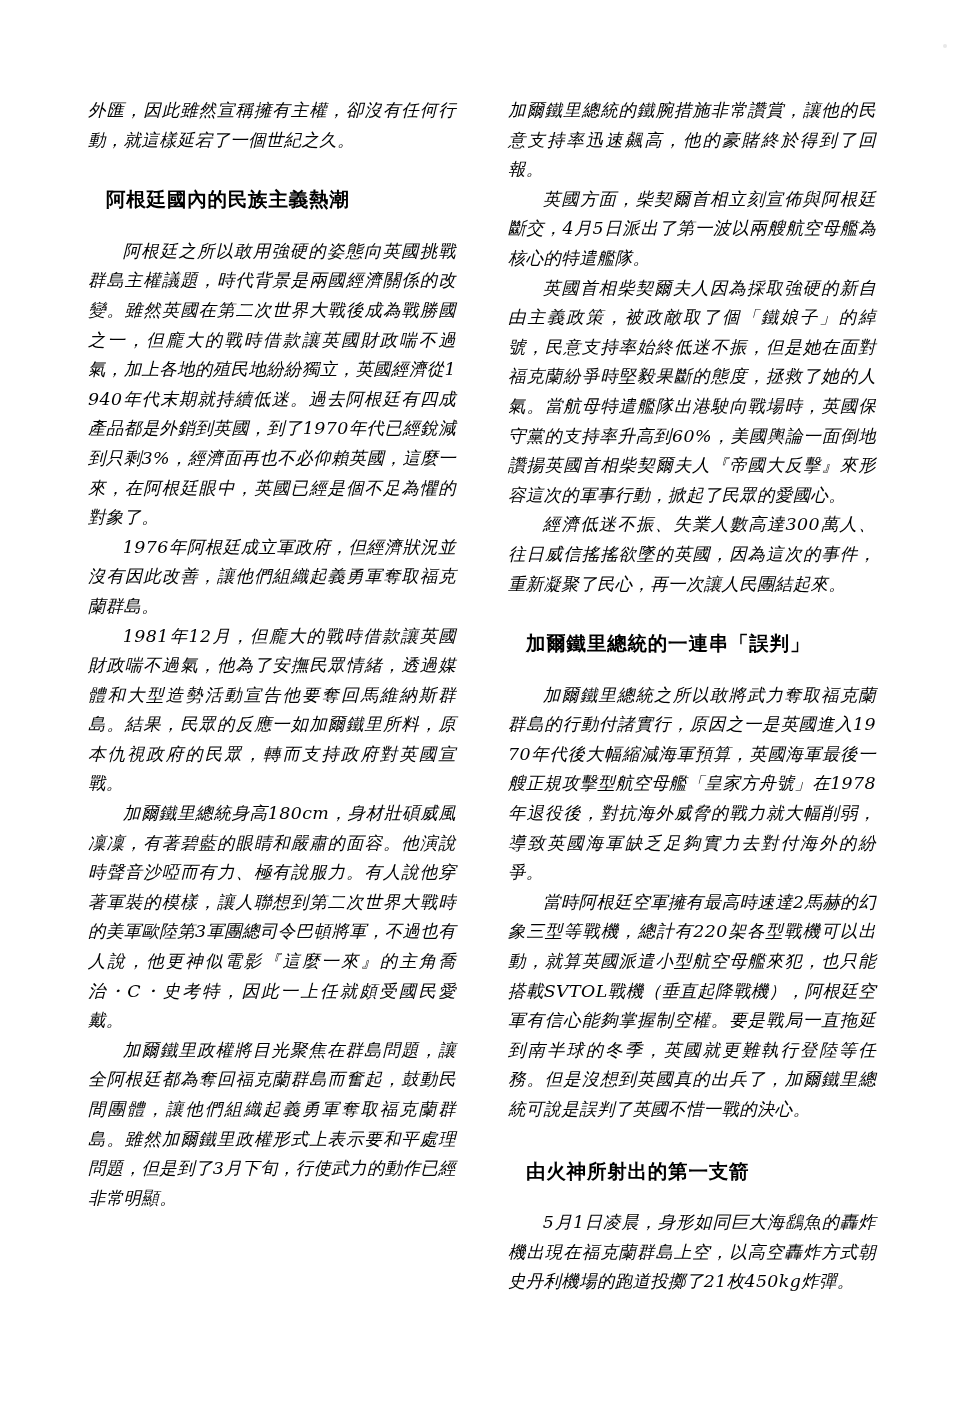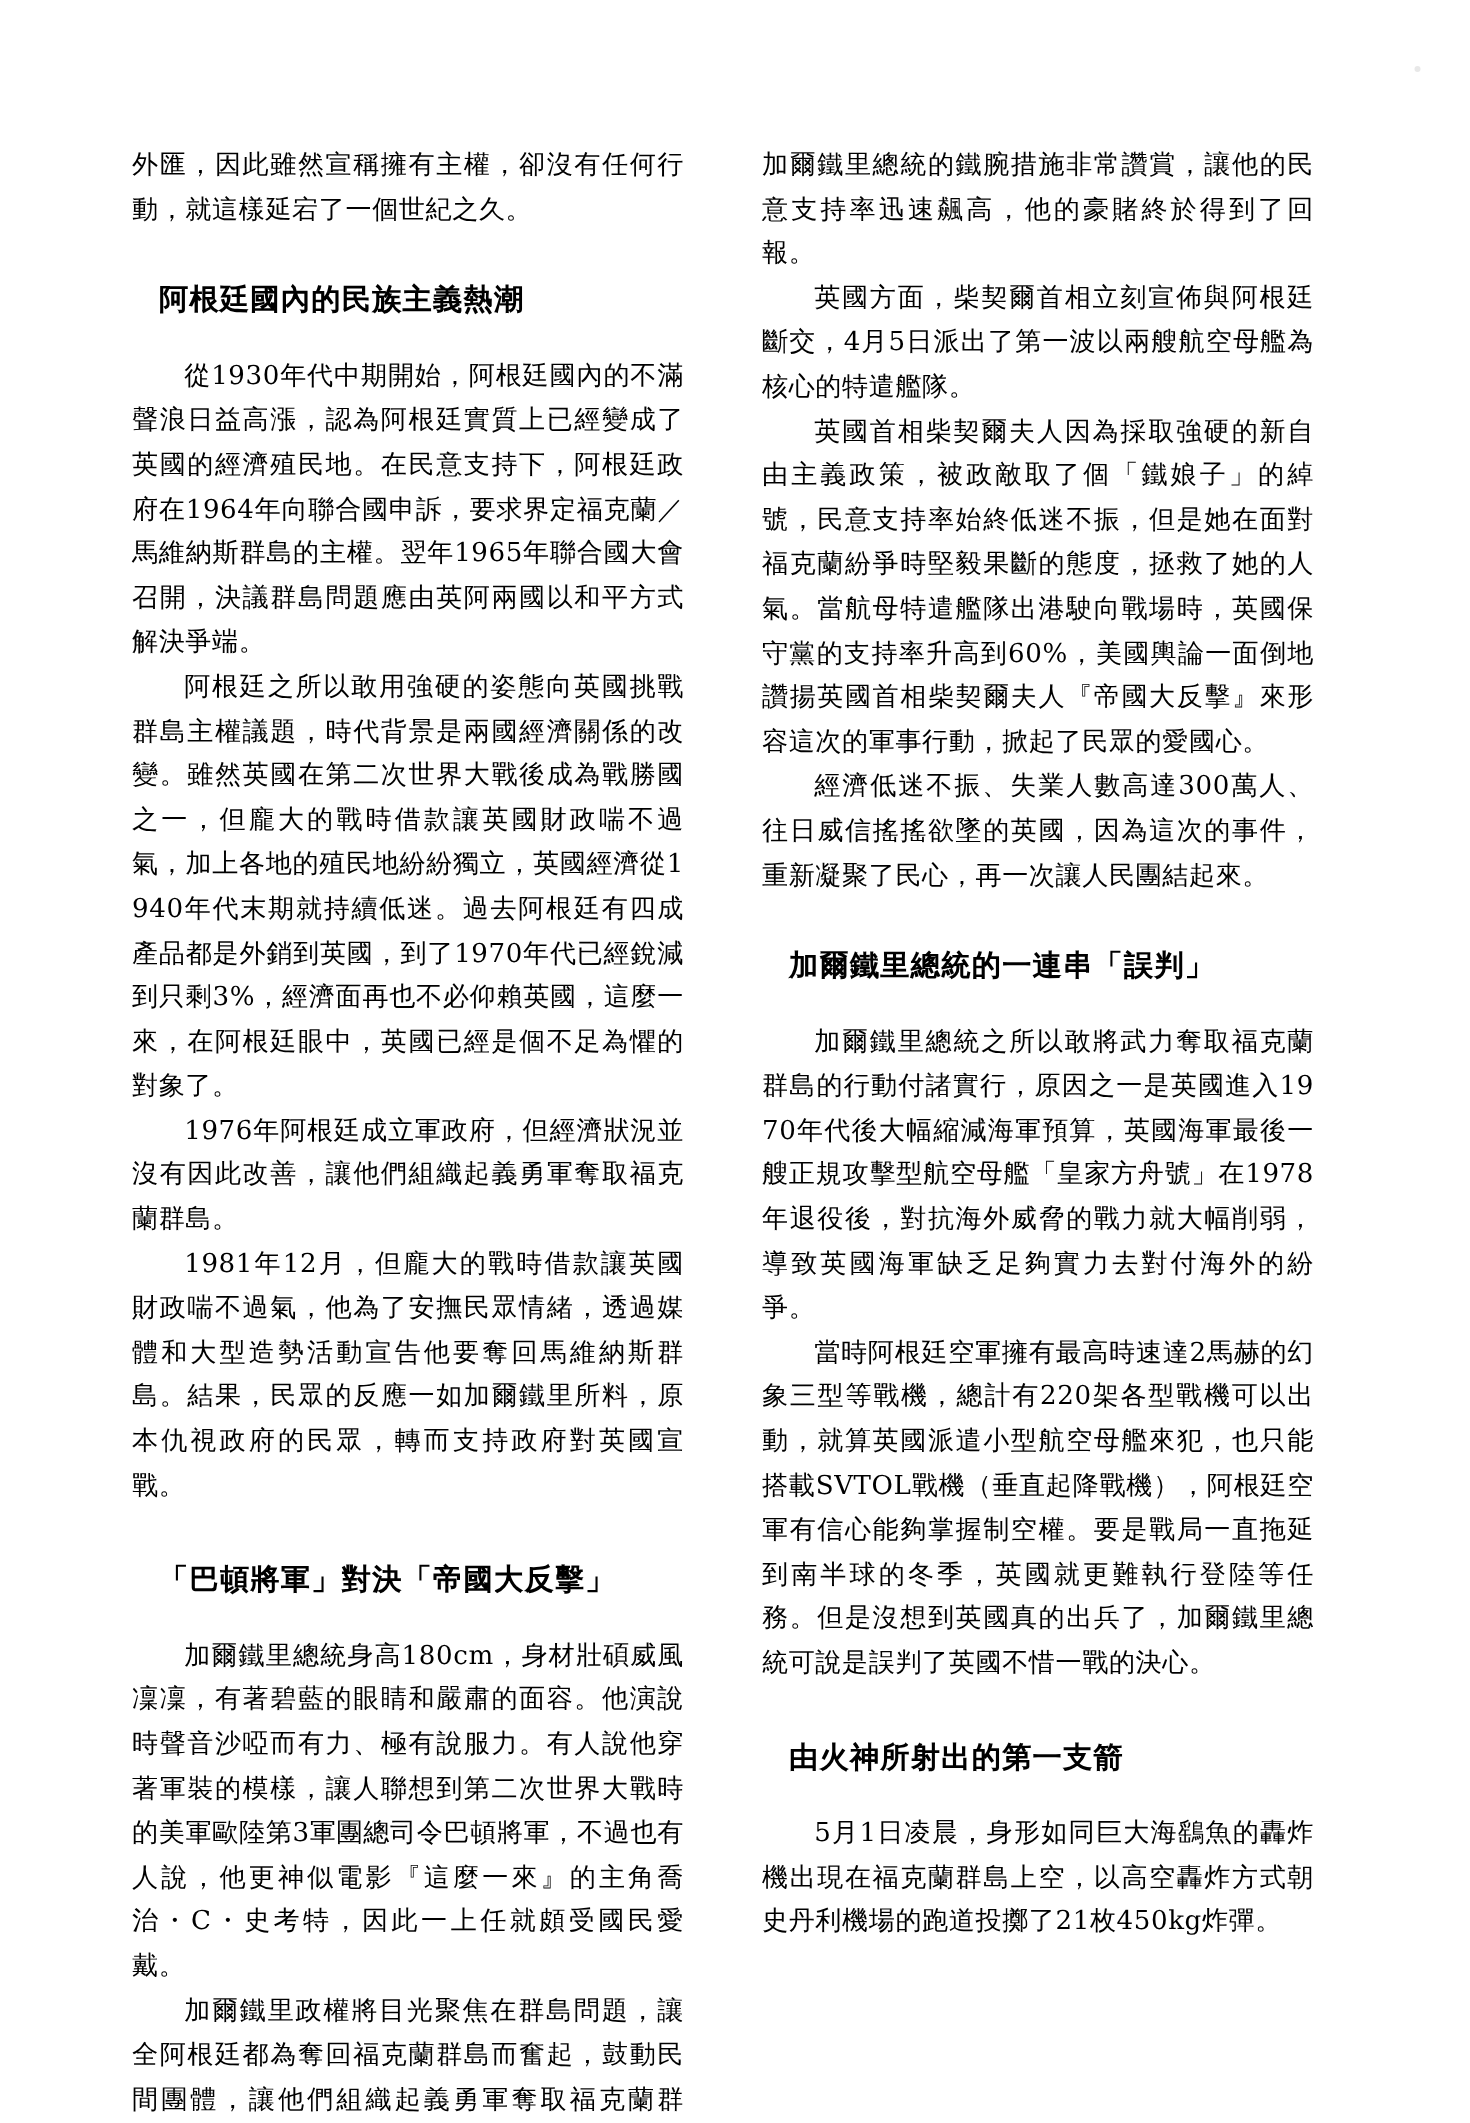--- a/index.html
+++ b/index.html
@@ -51,20 +51,21 @@
     font-size: 17.4px;
     line-height: 29.6px;
     text-align: justify;
     text-justify: inter-character;
     text-indent: 2em;
     letter-spacing: 0.4px;
     font-weight: 400;
     word-break: break-all;
     -webkit-hyphens: none;
     hyphens: none;
+    font-style: italic;
   }
   p.para.no-indent {
     text-indent: 0;
   }
   
   h2.section-heading {
     margin: 18px;
     padding: 12px 0 4px 0;
     font-size: 19.5px;
     line-height: 29.6px;
@@ -80,25 +81,23 @@
 
 <div class="page">
 
   <div class="speck"></div>
 
   <div class="columns">
 
     <div class="col col-left">
       <p class="para no-indent">外匯，因此雖然宣稱擁有主權，卻沒有任何行動，就這樣延宕了一個世紀之久。</p>
       <h2 class="section-heading">阿根廷國內的民族主義熱潮</h2>
-      <p class="para">從1930年代中期開始，阿根廷國內的不滿聲浪日益高漲，認為阿根廷實質上已經變成了英國的經濟殖民地。在民意支持下，阿根廷政府在1964年向聯合國申訴，要求界定福克蘭／馬維納斯群島的主權。翌年1965年聯合國大會召開，決議群島問題應由英阿兩國以和平方式解決爭端。</p>
       <p class="para">阿根廷之所以敢用強硬的姿態向英國挑戰群島主權議題，時代背景是兩國經濟關係的改變。雖然英國在第二次世界大戰後成為戰勝國之一，但龐大的戰時借款讓英國財政喘不過氣，加上各地的殖民地紛紛獨立，英國經濟從1940年代末期就持續低迷。過去阿根廷有四成產品都是外銷到英國，到了1970年代已經銳減到只剩3%，經濟面再也不必仰賴英國，這麼一來，在阿根廷眼中，英國已經是個不足為懼的對象了。</p>
       <p class="para">1976年阿根廷成立軍政府，但經濟狀況並沒有因此改善，讓他們組織起義勇軍奪取福克蘭群島。</p>
       <p class="para">1981年12月，但龐大的戰時借款讓英國財政喘不過氣，他為了安撫民眾情緒，透過媒體和大型造勢活動宣告他要奪回馬維納斯群島。結果，民眾的反應一如加爾鐵里所料，原本仇視政府的民眾，轉而支持政府對英國宣戰。</p>
-      <h2 class="section-heading tight-top">「巴頓將軍」對決「帝國大反擊」</h2>
       <p class="para">加爾鐵里總統身高180cm，身材壯碩威風凜凜，有著碧藍的眼睛和嚴肅的面容。他演說時聲音沙啞而有力、極有說服力。有人說他穿著軍裝的模樣，讓人聯想到第二次世界大戰時的美軍歐陸第3軍團總司令巴頓將軍，不過也有人說，他更神似電影『這麼一來』的主角喬治・C・史考特，因此一上任就頗受國民愛戴。</p>
       <p class="para">加爾鐵里政權將目光聚焦在群島問題，讓全阿根廷都為奪回福克蘭群島而奮起，鼓動民間團體，讓他們組織起義勇軍奪取福克蘭群島。雖然加爾鐵里政權形式上表示要和平處理問題，但是到了3月下旬，行使武力的動作已經非常明顯。</p>
 
     </div>
 
     <div class="col col-right">
       <p class="para no-indent">加爾鐵里總統的鐵腕措施非常讚賞，讓他的民意支持率迅速飆高，他的豪賭終於得到了回報。</p>
       <p class="para">英國方面，柴契爾首相立刻宣佈與阿根廷斷交，4月5日派出了第一波以兩艘航空母艦為核心的特遣艦隊。</p>
       <p class="para">英國首相柴契爾夫人因為採取強硬的新自由主義政策，被政敵取了個「鐵娘子」的綽號，民意支持率始終低迷不振，但是她在面對福克蘭紛爭時堅毅果斷的態度，拯救了她的人氣。當航母特遣艦隊出港駛向戰場時，英國保守黨的支持率升高到60%，美國輿論一面倒地讚揚英國首相柴契爾夫人『帝國大反擊』來形容這次的軍事行動，掀起了民眾的愛國心。</p>
       <p class="para">經濟低迷不振、失業人數高達300萬人、往日威信搖搖欲墜的英國，因為這次的事件，重新凝聚了民心，再一次讓人民團結起來。</p>

